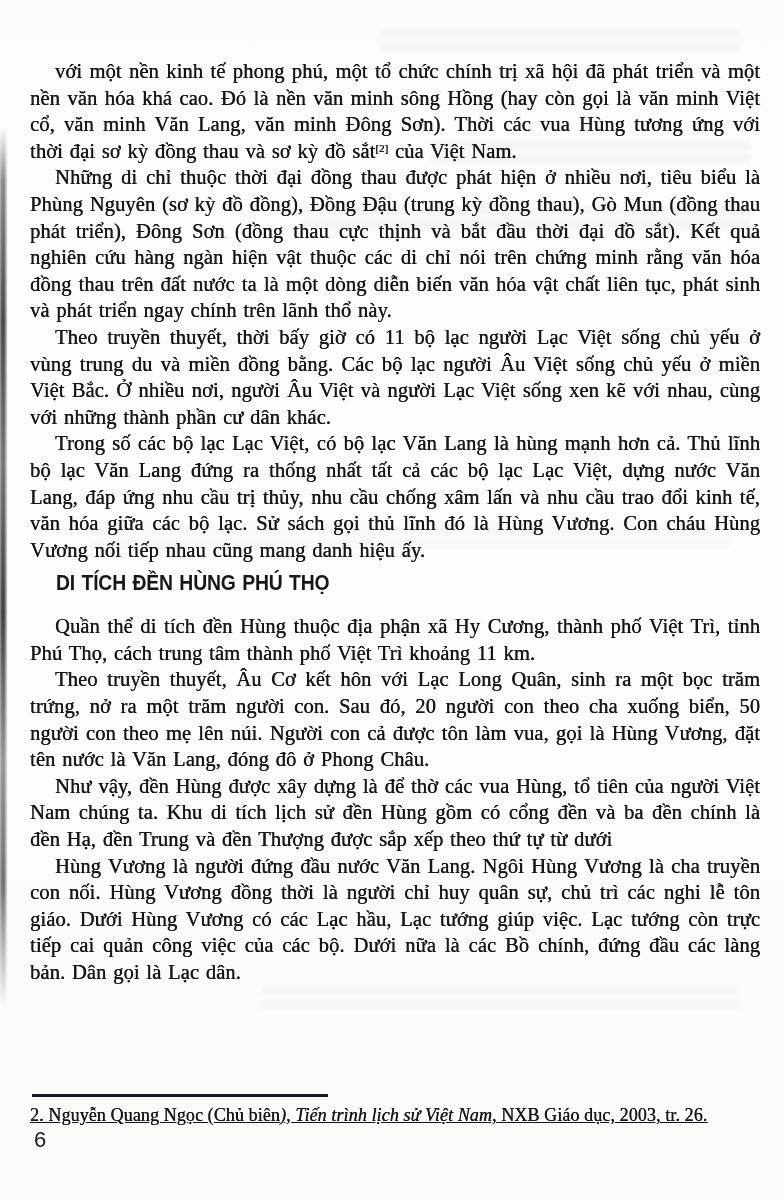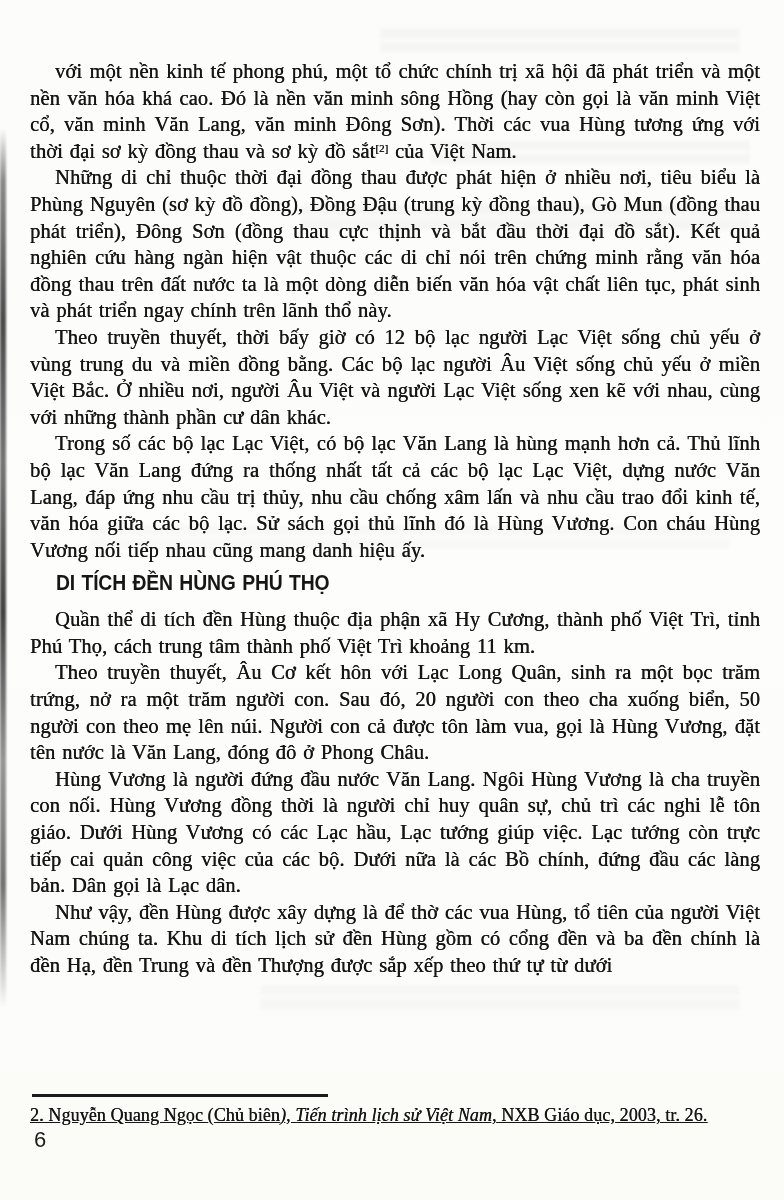--- a/index.html
+++ b/index.html
@@ -62,21 +62,21 @@
     margin: 0;
     text-indent: 25px;
   }
   sup.fnref {
     font-size: 11px;
     line-height: 0;
     vertical-align: 6px;
     letter-spacing: 0;
   }
   h2.section {
-    margin: 8px 0 11px 26px;
+    margin: 8px 0 18px 26px;
     font-weight: 700;
     font-size: 21.5px;
     line-height: 24px;
     text-shadow: none;
   }
   h2.section .hd {
     display: inline-block;
     font-family: "Liberation Sans", sans-serif;
     letter-spacing: -0.2px;
     transform: scaleX(0.9);
@@ -120,29 +120,29 @@
   <div class="bleed b2"></div>
   <div class="bleed b3"></div>
   <div class="bleed b4"></div>
   <div class="bleed b5"></div>
 
   <div class="body-text">
 
     <p><span>với một nền kinh tế phong phú, một tổ chức chính trị xã hội đã phát triển và một nền văn hóa khá cao. Đó là nền văn minh sông Hồng (hay còn gọi là văn minh Việt cổ, văn minh Văn Lang, văn minh Đông Sơn). Thời các vua Hùng tương ứng với thời đại sơ kỳ đồng thau và sơ kỳ đồ sắt</span><sup class="fnref">[2]</sup><span> của Việt Nam.</span></p>
 
     <p>Những di chỉ thuộc thời đại đồng thau được phát hiện ở nhiều nơi, tiêu biểu là Phùng Nguyên (sơ kỳ đồ đồng), Đồng Đậu (trung kỳ đồng thau), Gò Mun (đồng thau phát triển), Đông Sơn (đồng thau cực thịnh và bắt đầu thời đại đồ sắt). Kết quả nghiên cứu hàng ngàn hiện vật thuộc các di chỉ nói trên chứng minh rằng văn hóa đồng thau trên đất nước ta là một dòng diễn biến văn hóa vật chất liên tục, phát sinh và phát triển ngay chính trên lãnh thổ này.</p>
-    <p>Theo truyền thuyết, thời bấy giờ có 12 bộ lạc người Lạc Việt sống chủ yếu ở vùng trung du và miền đồng bằng. Các bộ lạc người Âu Việt sống chủ yếu ở miền Việt Bắc. Ở nhiều nơi, người Âu Việt và người Lạc Việt sống xen kẽ với nhau, cùng với những thành phần cư dân khác.</p>
+    <p>Theo truyền thuyết, thời bấy giờ có 11 bộ lạc người Lạc Việt sống chủ yếu ở vùng trung du và miền đồng bằng. Các bộ lạc người Âu Việt sống chủ yếu ở miền Việt Bắc. Ở nhiều nơi, người Âu Việt và người Lạc Việt sống xen kẽ với nhau, cùng với những thành phần cư dân khác.</p>
     <p>Trong số các bộ lạc Lạc Việt, có bộ lạc Văn Lang là hùng mạnh hơn cả. Thủ lĩnh bộ lạc Văn Lang đứng ra thống nhất tất cả các bộ lạc Lạc Việt, dựng nước Văn Lang, đáp ứng nhu cầu trị thủy, nhu cầu chống xâm lấn và nhu cầu trao đổi kinh tế, văn hóa giữa các bộ lạc. Sử sách gọi thủ lĩnh đó là Hùng Vương. Con cháu Hùng Vương nối tiếp nhau cũng mang danh hiệu ấy.</p>
 
     <h2 class="section"><span class="hd">DI TÍCH ĐỀN HÙNG PHÚ THỌ</span></h2>
 
     <p>Quần thể di tích đền Hùng thuộc địa phận xã Hy Cương, thành phố Việt Trì, tỉnh Phú Thọ, cách trung tâm thành phố Việt Trì khoảng 11 km.</p>
     <p>Theo truyền thuyết, Âu Cơ kết hôn với Lạc Long Quân, sinh ra một bọc trăm trứng, nở ra một trăm người con. Sau đó, 20 người con theo cha xuống biển, 50 người con theo mẹ lên núi. Người con cả được tôn làm vua, gọi là Hùng Vương, đặt tên nước là Văn Lang, đóng đô ở Phong Châu.</p>
+    <p>Như vậy, đền Hùng được xây dựng là để thờ các vua Hùng, tổ tiên của người Việt Nam chúng ta. Khu di tích lịch sử đền Hùng gồm có cổng đền và ba đền chính là đền Hạ, đền Trung và đền Thượng được sắp xếp theo thứ tự từ dưới</p>
     <p>Hùng Vương là người đứng đầu nước Văn Lang. Ngôi Hùng Vương là cha truyền con nối. Hùng Vương đồng thời là người chỉ huy quân sự, chủ trì các nghi lễ tôn giáo. Dưới Hùng Vương có các Lạc hầu, Lạc tướng giúp việc. Lạc tướng còn trực tiếp cai quản công việc của các bộ. Dưới nữa là các Bồ chính, đứng đầu các làng bản. Dân gọi là Lạc dân.</p>
-    <p>Như vậy, đền Hùng được xây dựng là để thờ các vua Hùng, tổ tiên của người Việt Nam chúng ta. Khu di tích lịch sử đền Hùng gồm có cổng đền và ba đền chính là đền Hạ, đền Trung và đền Thượng được sắp xếp theo thứ tự từ dưới</p>
 
   </div>
 
   <div class="footnote-area">
     <div class="footnote-rule"></div>
     <p class="footnote-text"><span>2. Nguyễn Quang Ngọc (Chủ biên</span><span class="it">), Tiến trình lịch sử Việt Nam,</span><span> NXB Giáo dục, 2003, tr. 26.</span></p>
   </div>
 
   <div class="page-number">6</div>
 

